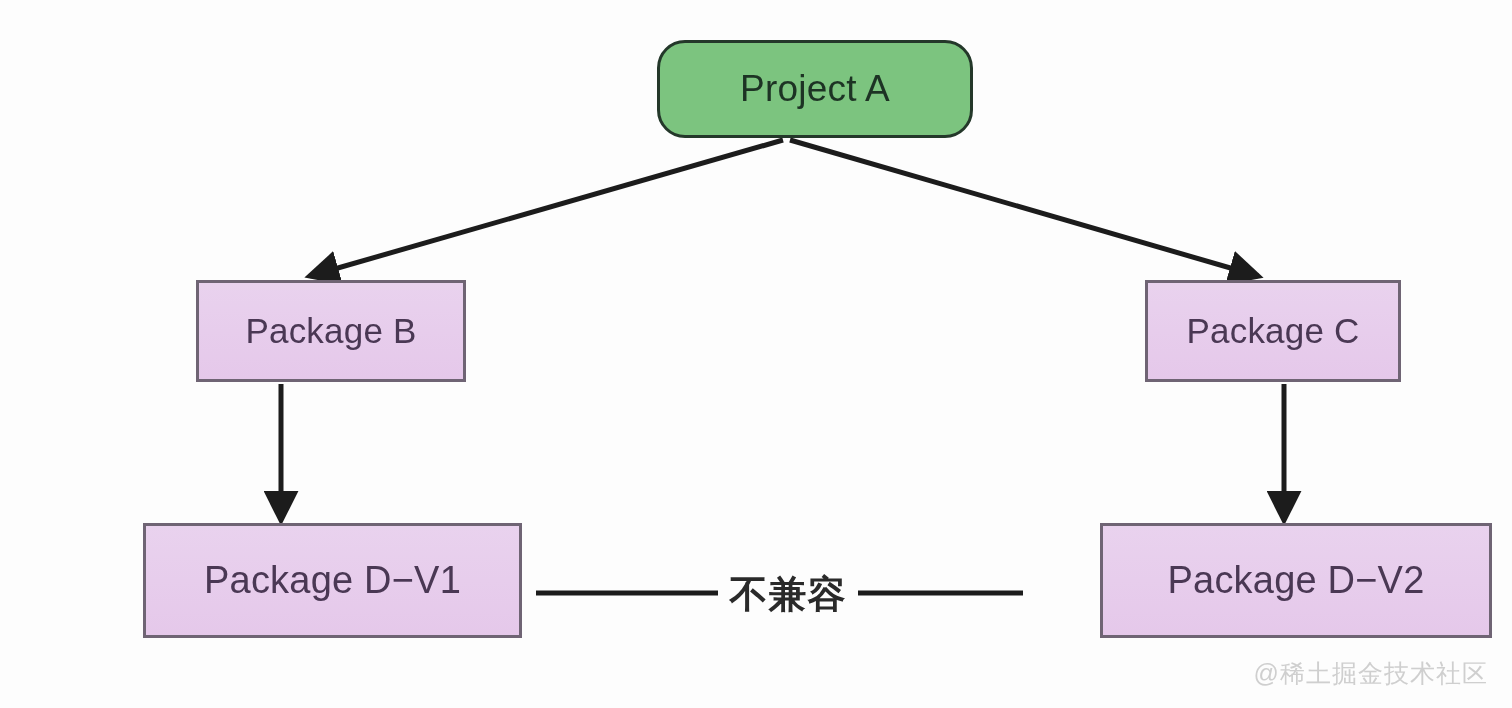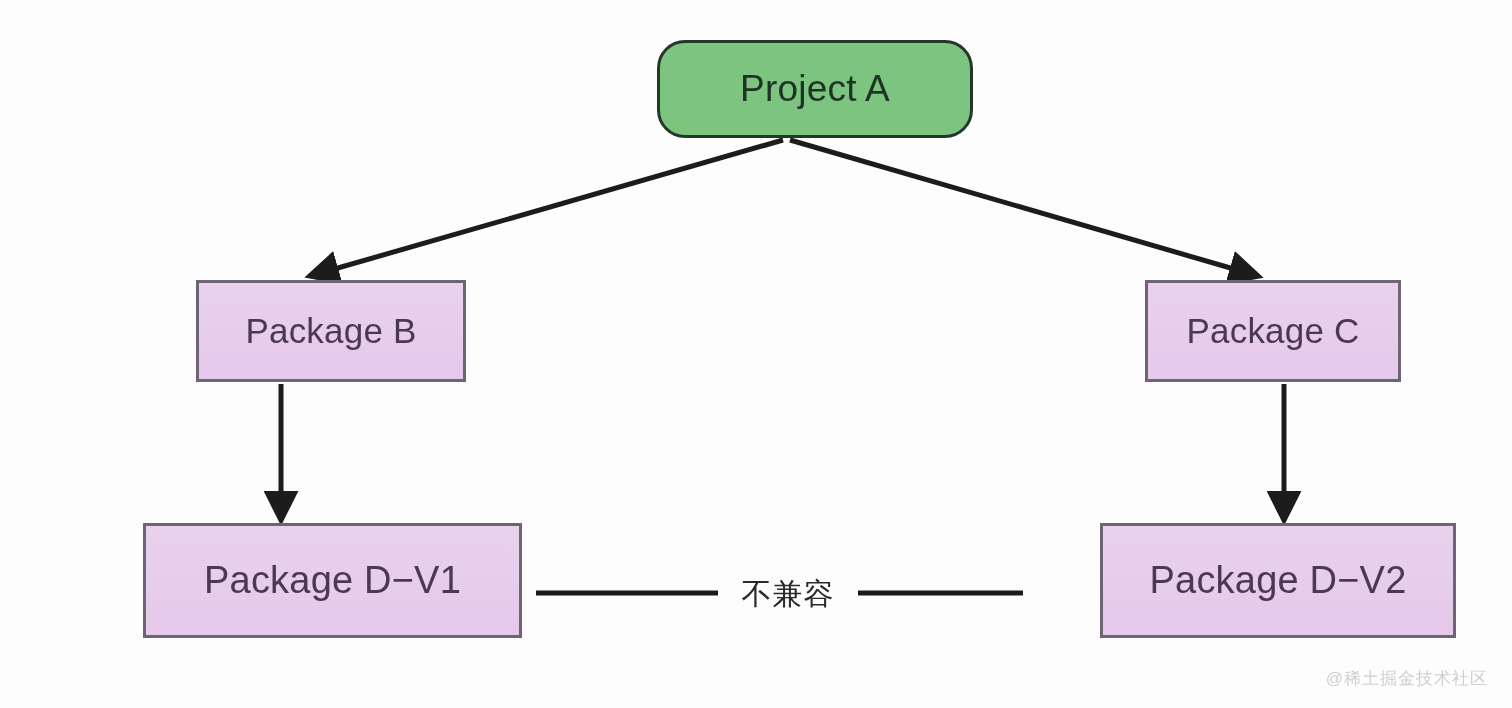--- a/index.html
+++ b/index.html
@@ -64,52 +64,52 @@
   }
   .node-pkg .node-label {
     color: #4a3854;
     font-size: 35px;
     font-weight: 500;
   }
 
   #node-package-b { left: 148px; top: 280px; width: 270px; height: 102px; margin-left: 48px; }
   #node-package-c { left: 1145px; top: 280px; width: 256px; height: 102px; }
   #node-package-d-v1 { left: 95px; top: 523px; width: 379px; height: 115px; margin-left: 48px; }
-  #node-package-d-v2 { left: 1100px; top: 523px; width: 356px; height: 115px; }
+  #node-package-d-v2 { left: 1100px; top: 523px; width: 392px; height: 115px; }
 
   #node-package-d-v1 .node-label,
   #node-package-d-v2 .node-label { font-size: 38px; }
 
   
   #incompat-label {
     position: absolute;
     left: 718px;
     top: 566px;
     width: 140px;
     height: 56px;
     display: flex;
     align-items: center;
     justify-content: center;
     background: #fdfdfd;
     z-index: 6;
   }
   #incompat-label .node-label {
     color: #2a2a2a;
-    font-size: 30px;
-    font-weight: 400;
+    font-size: 38px;
+    font-weight: 700;
     letter-spacing: 1px;
   }
 
   
   #watermark {
     position: absolute;
     right: 24px;
     bottom: 18px;
     color: #cfcfcf;
-    font-size: 17px;
+    font-size: 25px;
     letter-spacing: 1px;
     z-index: 4;
     user-select: none;
   }
 </style>
 </head>
 <body>
 
 <div id="canvas">
 

